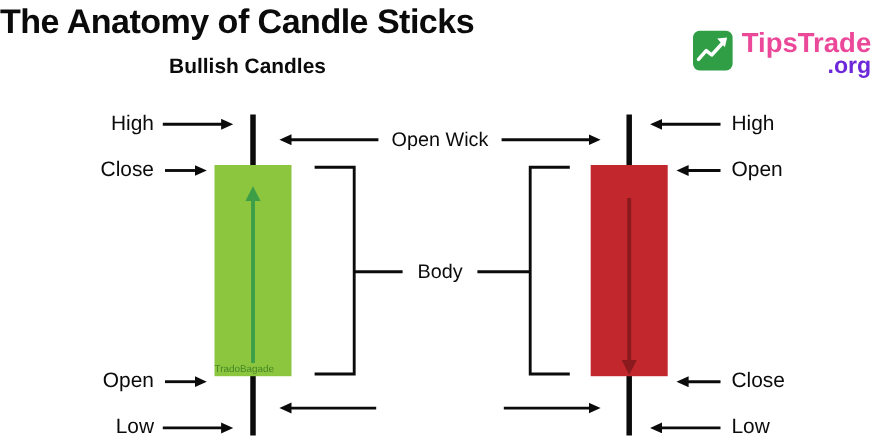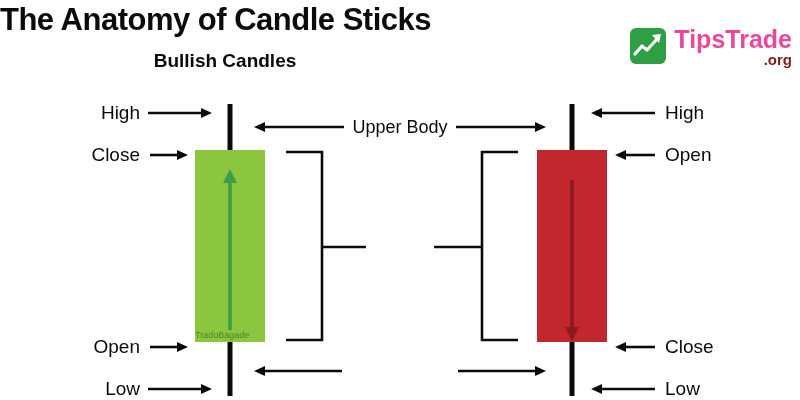--- a/index.html
+++ b/index.html
@@ -26,21 +26,21 @@
   }
   .watermark{
     position:absolute;left:195px;top:330px;width:46px;text-align:center;
     font-size:9px;color:rgba(20,90,20,0.6);
   }
   .logo{
     position:absolute;top:26px;right:8px;display:flex;align-items:flex-start;gap:6px;
   }
   .logo-text{display:flex;flex-direction:column;align-items:flex-end;}
   .logo-name{font-size:25px;font-weight:bold;line-height:26px;color:#ec4899;}
-  .logo-tld{font-size:15px;font-weight:bold;line-height:16px;color:#7f1d1d;}
+  .logo-tld{font-size:21px;font-weight:bold;line-height:16px;color:#6d28d9;}
   svg.diagram{position:absolute;top:0;left:0;}
 </style>
 </head>
 <body>
 
 <div class="stage">
 
   <div class="title">The Anatomy of Candle Sticks</div>
 
   <div class="logo">
@@ -103,17 +103,18 @@
   <div class="lbl right-align" style="left:55px;top:103px;width:85px;">High</div>
   <div class="lbl right-align" style="left:55px;top:145px;width:85px;">Close</div>
   <div class="lbl right-align" style="left:55px;top:337px;width:85px;">Open</div>
   <div class="lbl right-align" style="left:55px;top:379px;width:85px;">Low</div>
 
   <div class="lbl" style="left:665px;top:103px;width:90px;">High</div>
   <div class="lbl" style="left:665px;top:145px;width:90px;">Open</div>
   <div class="lbl" style="left:665px;top:337px;width:90px;">Close</div>
   <div class="lbl" style="left:665px;top:379px;width:90px;">Low</div>
 
-  <div class="center-lbl" style="left:300px;top:117px;width:200px;">Upper Body</div>
+  <div class="center-lbl" style="left:300px;top:117px;width:200px;">Open Wick</div>
+  <div class="center-lbl" style="left:350px;top:237px;width:100px;">Body</div>
 
   <div class="watermark">TradoBagade</div>
 
 </div>
 
 </body></html>

